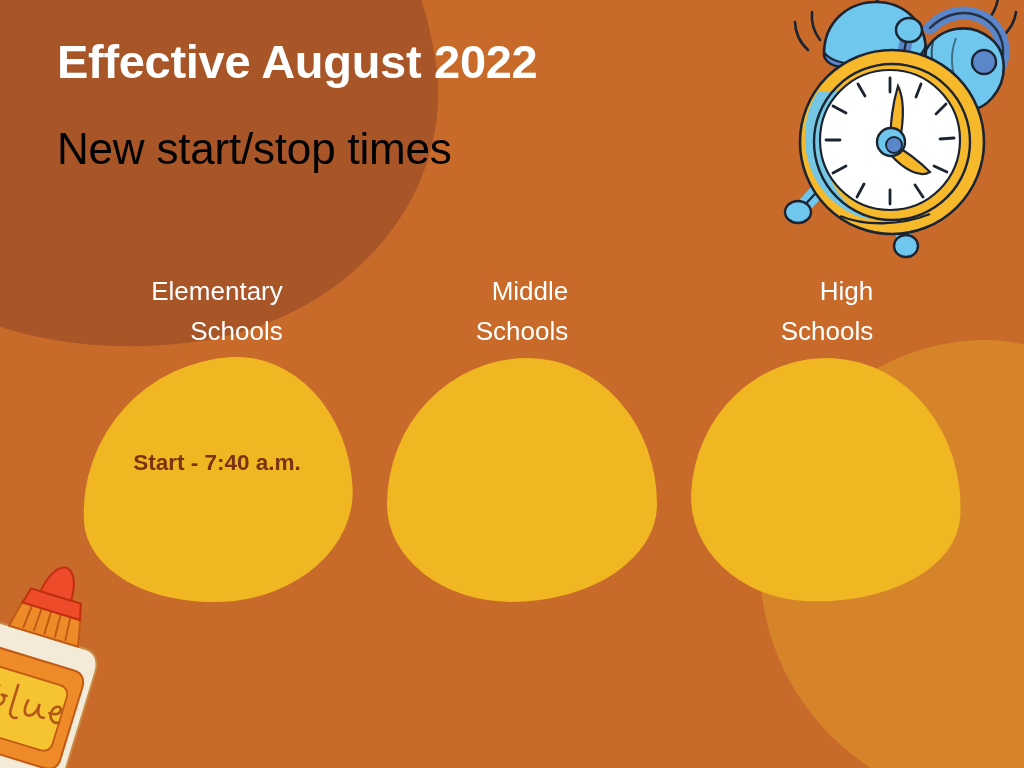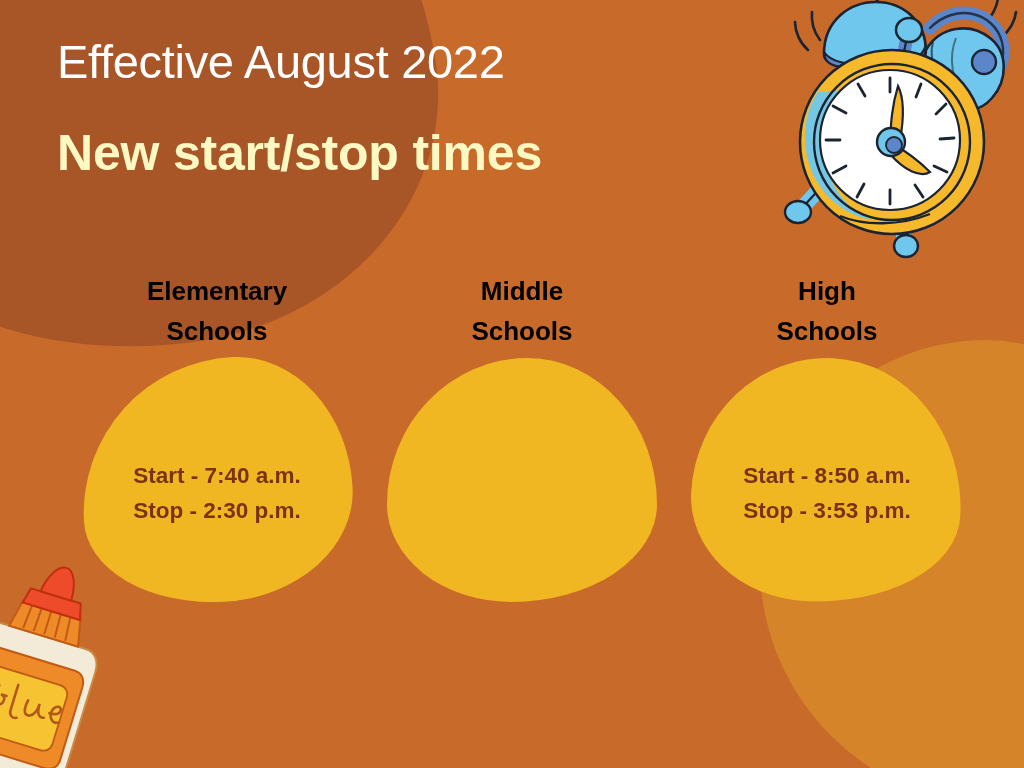--- a/index.html
+++ b/index.html
@@ -40,31 +40,31 @@
     border-radius: 54% 46% 40% 60% / 48% 52% 48% 52%;
   }
 
   
   .title {
     position: absolute;
     left: 57px;
     top: 34px;
     color: #FFFFFF;
     font-size: 47px;
-    font-weight: normal;
+    font-weight: bold;
     letter-spacing: -0.3px;
     white-space: nowrap;
   }
   .subtitle {
     position: absolute;
     left: 57px;
     top: 124px;
-    color: #fef9c3;
-    font-size: 50px;
-    font-weight: 700;
+    color: #000000;
+    font-size: 44px;
+    font-weight: 400;
     letter-spacing: -0.2px;
     white-space: nowrap;
   }
 
   
   .columns {
     position: absolute;
     left: 82px;
     top: 272px;
     width: 880px;
@@ -75,25 +75,25 @@
   .column {
     position: relative;
     width: 270px;
     display: flex;
     flex-direction: column;
     align-items: center;
   }
   .col-header {
     position: relative;
     z-index: 3;
-    color: #000000;
+    color: #ffffff;
     font-size: 26px;
-    font-weight: bold;
+    font-weight: normal;
     line-height: 1.52;
-    text-align: center;
+    text-align: right;
     white-space: pre-line;
   }
   .blob-wrap {
     position: relative;
     width: 270px;
     height: 244px;
     margin-top: 7px;
   }
   .blob {
     position: absolute;
@@ -102,21 +102,21 @@
     border-radius: 56% 44% 52% 48% / 62% 58% 42% 38%;
   }
   .col-1 .blob { border-radius: 58% 42% 50% 50% / 64% 56% 44% 36%; transform: rotate(-3deg); }
   .col-2 .blob { border-radius: 52% 48% 54% 46% / 60% 60% 40% 40%; }
   .col-3 .blob { border-radius: 50% 50% 56% 44% / 58% 62% 38% 42%; transform: rotate(3deg); }
 
   .times {
     position: absolute;
     left: 0;
     right: 0;
-    top: 101px;
+    top: 88px;
     z-index: 4;
     color: #7A3310;
     font-size: 22.5px;
     font-weight: bold;
     line-height: 1.55;
     text-align: center;
   }
   .times div { white-space: nowrap; }
 
   
@@ -151,44 +151,39 @@
 
   <div class="columns">
 
     <div class="column col-1">
       <div class="col-header">Elementary
 Schools</div>
       <div class="blob-wrap">
         <div class="blob"></div>
         <div class="times">
           <div>Start - 7:40 a.m.</div>
-          <div>Stop - 2:30 p.m.</div>
         </div>
       </div>
     </div>
 
     <div class="column col-2">
       <div class="col-header">Middle
 Schools</div>
       <div class="blob-wrap">
         <div class="blob"></div>
         <div class="times">
         </div>
       </div>
     </div>
 
     <div class="column col-3">
       <div class="col-header">High
 Schools</div>
       <div class="blob-wrap">
         <div class="blob"></div>
-        <div class="times">
-          <div>Start - 8:50 a.m.</div>
-          <div>Stop - 3:53 p.m.</div>
-        </div>
       </div>
     </div>
 
   </div>
 
   <svg class="clock-art" viewBox="0 0 250 266">
     <g stroke="#1B2430" stroke-width="2.6" stroke-linecap="round" stroke-linejoin="round" fill="none">
 
       <path d="M40 46 C34 38 31 28 32 18"></path>
       <path d="M28 56 C20 49 15 38 15 28"></path>

